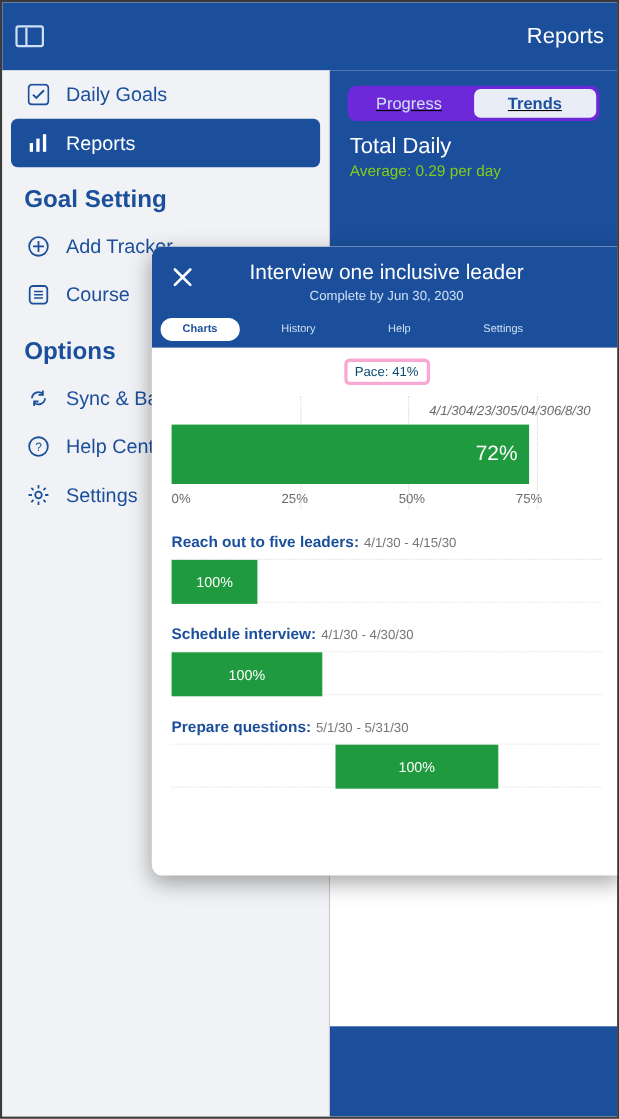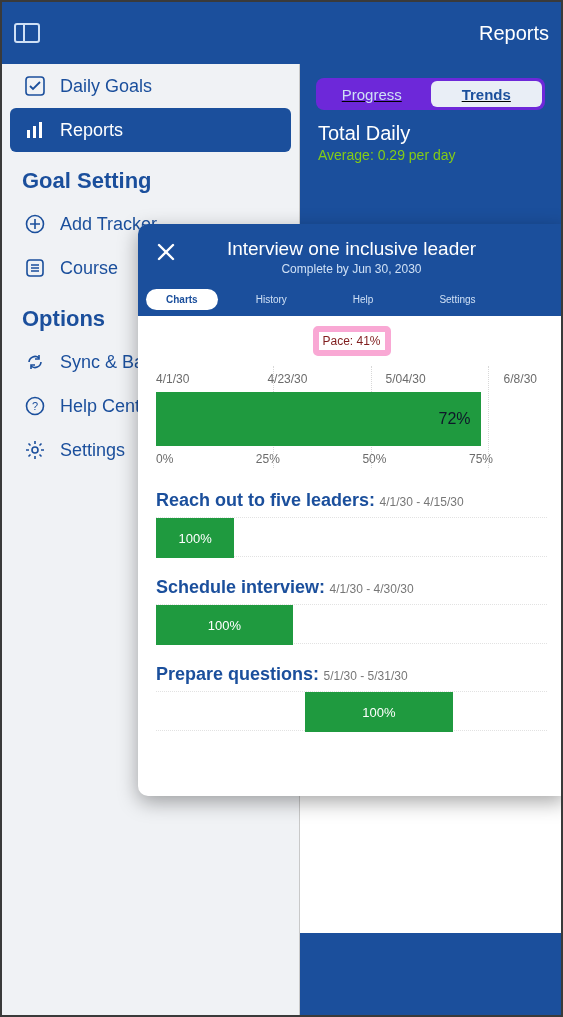--- a/index.html
+++ b/index.html
@@ -37,32 +37,32 @@
   .modal { position:absolute; left:136px; top:222px; width:427px; height:572px; background:#fff; border-radius:10px 0 0 10px; box-shadow:0 6px 20px rgba(0,0,0,0.35); overflow:hidden; }
   .modal-hdr { background:#1b4f9c; height:92px; position:relative; color:#fff; }
   .modal-close { position:absolute; left:16px; top:16px; width:24px; height:24px; cursor:pointer; display:flex; align-items:center; justify-content:center; font-size:24px; color:#fff; }
   .modal-title { text-align:center; font-size:19px; padding-top:14px; font-weight:500; }
   .modal-sub { text-align:center; font-size:12px; color:#cfe0f5; margin-top:2px; }
   .modal-tabs { position:absolute; left:8px; right:0; bottom:6px; display:flex; gap:0; }
   .mtab { flex:0 0 auto; padding:5px 20px; font-size:10px; color:#cfe0f5; cursor:pointer; border-radius:14px; }
   .mtab.active { background:#fff; color:#1b4f9c; font-weight:600; }
 
   .modal-body { padding:10px 18px 16px 18px; height:480px; overflow:hidden; }
-  .pace-pill { display:block; width:78px; margin:0 auto 10px; border:6px solid #f9a8d4; border-radius:5px; text-align:center; font-size:12px; color:#7f1d1d; padding:2px 0; }
+  .pace-pill { display:block; width:78px; margin:0 auto 10px; border:3px solid #f9a8d4; border-radius:5px; text-align:center; font-size:12px; color:#0c4a6e; padding:2px 0; }
 
   .timeline { position:relative; padding:6px 0 4px; }
-  .tl-dates { display:flex; justify-content:space-between; font-size:12px; color:#6b6b6b; margin-bottom:6px; padding-right:10px; }
+  .tl-dates { display:flex; justify-content:flex-end; font-size:12px; color:#6b6b6b; margin-bottom:6px; padding-right:10px;font-style:italic; }
   .tl-track { position:relative; height:54px; }
   .tl-grid { position:absolute; inset:0; }
   .tl-grid .gl { position:absolute; top:-26px; bottom:-22px; width:1px; border-left:1px dotted #d8d8d8; }
-  .tl-bar { position:absolute; left:0; top:0; height:54px; background:#1f9a3f; display:flex; align-items:center; justify-content:flex-end; padding-right:10px; color:#0f172a; font-size:16px; }
+  .tl-bar { position:absolute; left:0; top:0; height:54px; background:#1f9a3f; display:flex; align-items:center; justify-content:flex-end; padding-right:10px; color:#ffffff; font-size:19px; }
   .tl-pcts { display:flex; justify-content:space-between; font-size:12px; color:#6b6b6b; margin-top:6px; padding-right:54px; }
 
   .sub-goal { margin-top:20px; }
-  .sg-title { font-size:18px; color:#1b4f9c; font-weight:600; display:inline; }
+  .sg-title { font-size:14px; color:#1b4f9c; font-weight:600; display:inline; }
   .sg-dates { font-size:12px; color:#777; display:inline; }
   .sg-track { position:relative; height:40px; margin-top:6px; border:1px dotted #e2e2e2; border-left:none; border-right:none; }
   .sg-bar { position:absolute; top:0; height:40px; background:#1f9a3f; display:flex; align-items:center; justify-content:center; color:#fff; font-size:13px; }
 
   
   svg { display:block; }
 </style>
 </head>
 <body>
 

